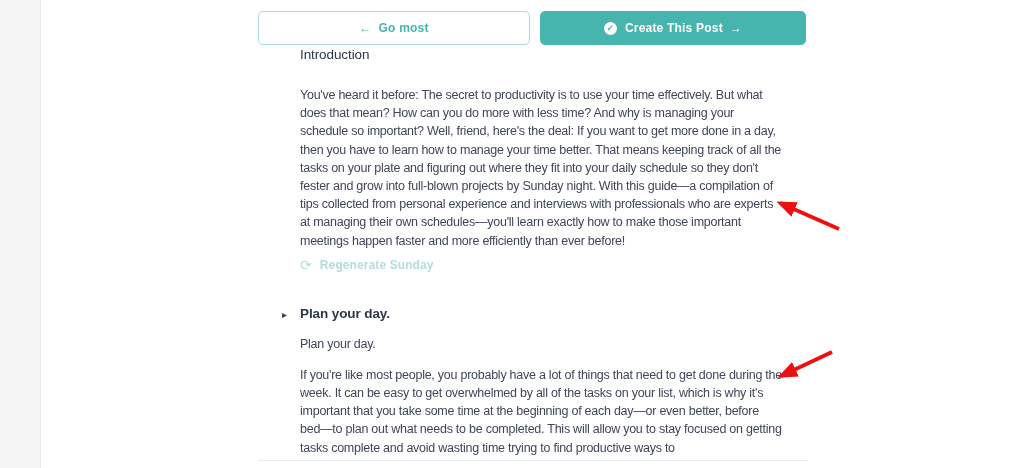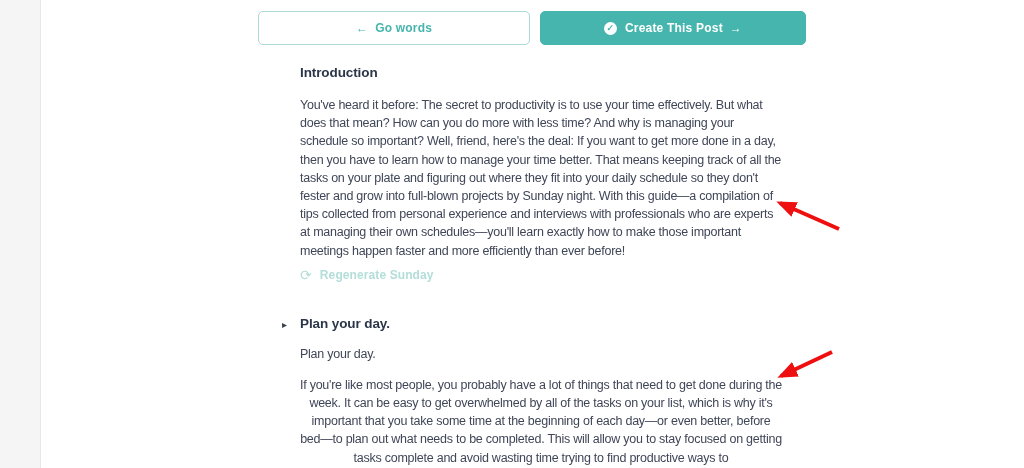--- a/index.html
+++ b/index.html
@@ -28,44 +28,44 @@
   }
   .btn-goback .arrow{margin-right:7px;font-weight:normal;}
   .btn-create .arrow{margin-left:7px;font-weight:normal;}
   .check-badge{
     width:13px;height:13px;border-radius:50%;background:#ffffff;color:#45b5ad;
     display:inline-flex;align-items:center;justify-content:center;
     font-size:9px;font-weight:bold;margin-right:8px;
   }
   .content{padding-left:42px;}
   .sec-title{
-    margin-top:20px;font-size:13.5px;font-weight:bold;color:#2b3648;
+    margin-top:2px;font-size:13.5px;font-weight:normal;color:#2b3648;
     letter-spacing:-.1px;line-height:15px;
   }
   .para{
-    margin-top:16px;width:482px;font-size:12.5px;line-height:18.2px;
+    margin-top:24px;width:482px;font-size:12.5px;line-height:18.2px;
     color:#3f4657;letter-spacing:-.25px;
   }
   .regen{
     margin-top:8px;display:flex;align-items:center;gap:8px;
     color:#b3ded9;font-size:12px;font-weight:bold;cursor:pointer;letter-spacing:.1px;
   }
   .regen-icon{font-size:14px;font-weight:normal;line-height:12px;}
   .plan-head{
     position:relative;margin-top:34px;font-size:13.5px;font-weight:bold;
     color:#2b3648;letter-spacing:-.1px;line-height:15px;
   }
   .disclosure{
     position:absolute;left:-18px;top:1px;font-size:10px;color:#39404f;
     font-weight:normal;cursor:pointer;
   }
   .plan-sub{
     margin-top:16px;font-size:12.5px;color:#3f4657;letter-spacing:-.25px;line-height:15px;
   }
-  .para2{margin-top:14px;text-align:center;}
+  .para2{margin-top:14px;}
   .divider{
     margin-top:3px;width:550px;border-top:1px solid #e8ebee;height:0;
   }
   .status-bar{
     margin-top:6px;padding-left:19px;display:flex;align-items:center;gap:9px;
     font-size:10.5px;font-weight:bold;color:#2d3748;letter-spacing:-.1px;
   }
   .dot{width:3px;height:3px;border-radius:50%;background:#45b5ad;display:inline-block;}
   .annot{position:absolute;left:0;top:0;width:1024px;height:468px;pointer-events:none;}
 </style>
@@ -74,21 +74,21 @@
 
 <div class="page">
 
   <div class="left-rail"></div>
 
   <div class="main-col">
 
     <div class="btn-row">
       <button class="btn btn-goback">
         <span class="arrow">←</span>
-        <span>Go words</span>
+        <span>Go most</span>
       </button>
       <button class="btn btn-create">
         <span class="check-badge">✓</span>
         <span>Create This Post</span>
         <span class="arrow">→</span>
       </button>
     </div>
 
     <div class="content">
 

